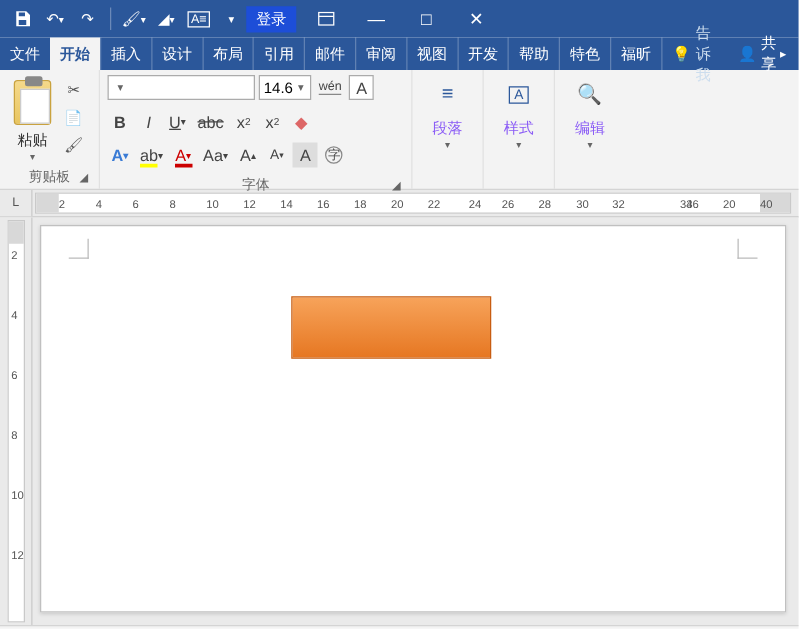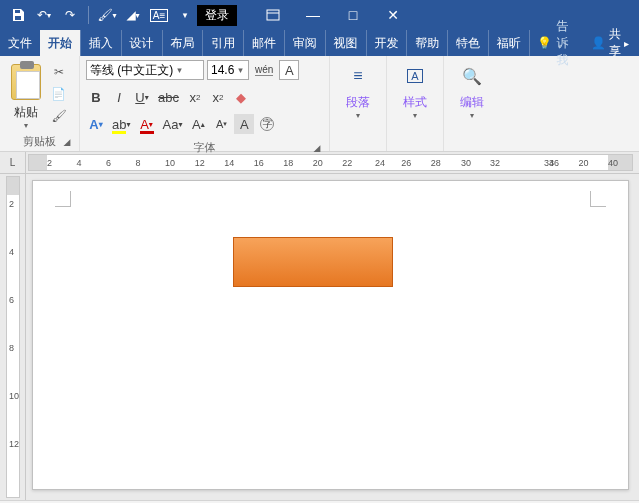--- a/index.html
+++ b/index.html
@@ -3,21 +3,21 @@
 <meta charset="utf-8">
 <style>
 * { box-sizing: border-box; margin: 0; padding: 0; font-family: "Microsoft YaHei", sans-serif; }
 body { width: 639px; height: 503px; overflow: hidden; background: #fff; font-size: 12px; }
 .titlebar { height: 30px; background: #2b579a; display: flex; align-items: center; color: #fff; }
 .qat { display: flex; align-items: center; gap: 2px; padding-left: 6px; }
 .qat-btn { width: 24px; height: 24px; display: flex; align-items: center; justify-content: center; color: #fff; }
 .qat-sep { width: 1px; height: 18px; background: rgba(255,255,255,0.3); margin: 0 4px; }
 .title-center { flex: 1; text-align: center; font-size: 12px; color: #fff; }
 .title-right { display: flex; align-items: center; gap: 0; }
-.login-btn { background: #000000; color: #fff; padding: 2px 8px; font-size: 12px; margin-right: 16px; }
+.login-btn { background: #1d4ed8; color: #fff; padding: 2px 8px; font-size: 12px; margin-right: 4px; }
 .win-btn { width: 40px; height: 30px; display: flex; align-items: center; justify-content: center; color: #fff; font-size: 14px; }
 .tabs { height: 26px; background: #2b579a; display: flex; align-items: stretch; }
 .tab { padding: 4px 8px; color: #fff; font-size: 12px; display: flex; align-items: center; white-space: nowrap; }
 .tab.active { background: #f3f3f3; color: #2b579a; font-weight: bold; }
 .tab-sep { width: 1px; background: rgba(255,255,255,0.25); }
 .tabs-right { margin-left: auto; display: flex; align-items: center; color: #fff; padding-right: 4px; }
 .tell-me { display: flex; align-items: center; gap: 4px; padding: 0 8px; color: #cde; font-size: 12px; }
 .share { display: flex; align-items: center; gap: 3px; padding: 0 6px; font-size: 12px; }
 .ribbon { height: 96px; background: #f3f3f3; border-bottom: 1px solid #d4d4d4; display: flex; }
 .ribbon-group { border-right: 1px solid #e1e1e1; display: flex; flex-direction: column; padding: 4px 6px 2px; }
@@ -151,21 +151,20 @@
         <div class="mini-btn">🖌</div>
       </div>
     </div>
     <div class="group-label"><span>剪贴板</span><span class="dialog-launcher">◢</span></div>
   </div>
 
   <div class="ribbon-group" style="width:250px">
     <div class="group-body" style="flex-direction:column;gap:3px;width:100%">
       <div class="font-row">
         <div class="combo" style="width:118px">
-            <span>等线 (中文正文)</span>
             <span class="arrow">▾</span>
           </div>
         <div class="combo" style="width:42px">
             <span>14.6</span>
             <span class="arrow">▾</span>
           </div>
         <div class="small-btn" style="font-size:10px">
             <span style="border-bottom:1px solid #888">wén</span>
           </div>
         <div class="small-btn boxed">A</div>

